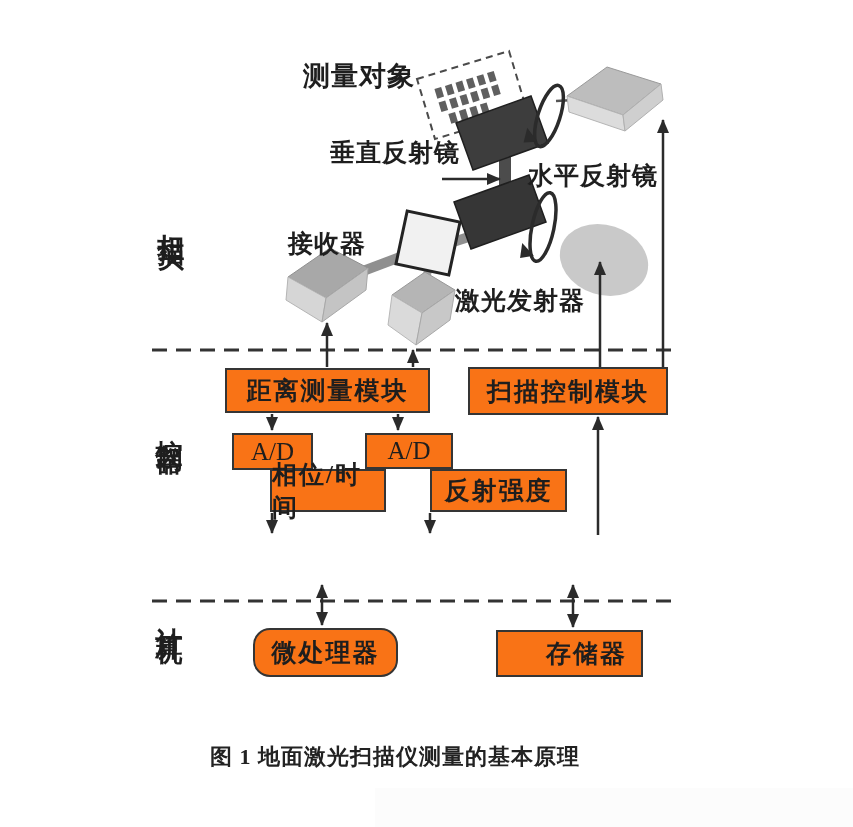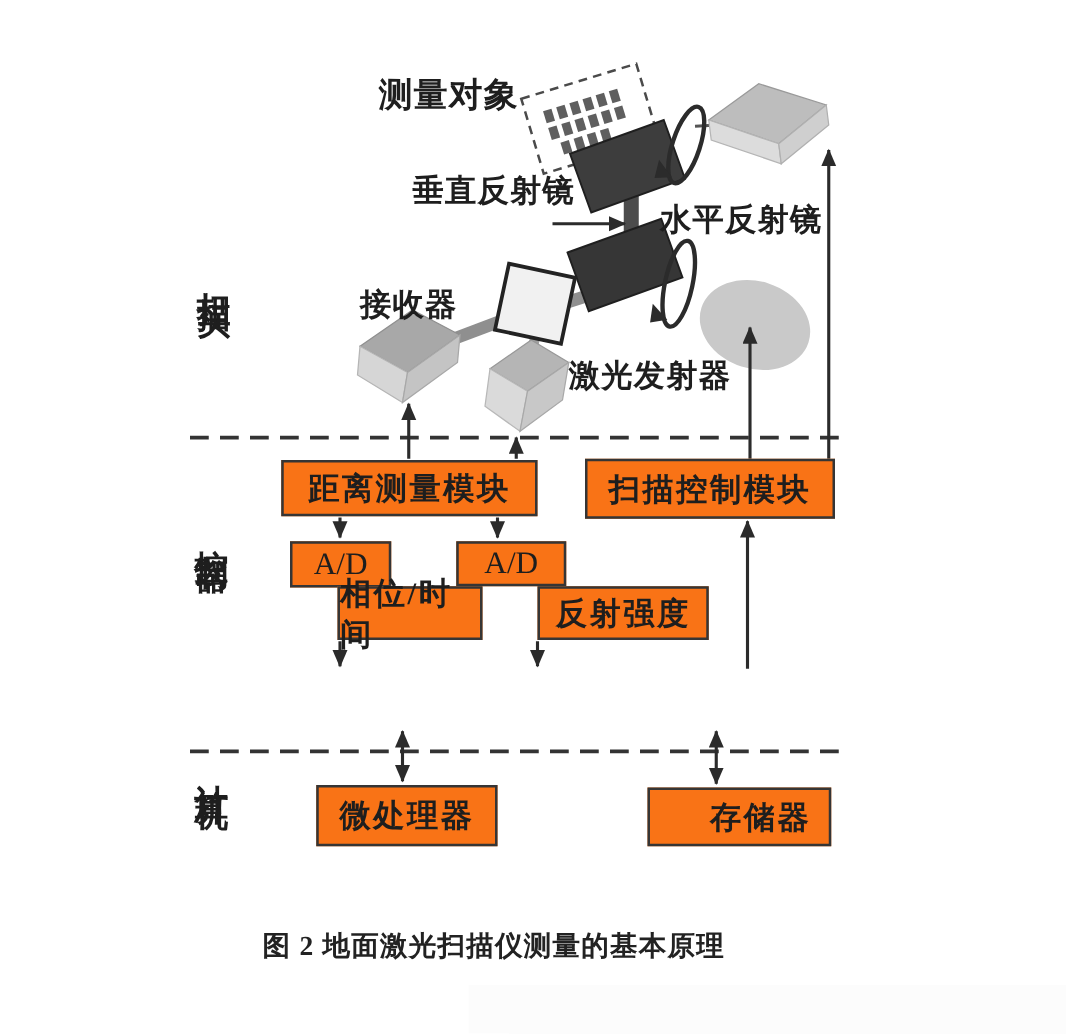--- a/index.html
+++ b/index.html
@@ -133,19 +133,19 @@
   <div class="vlab" style="left:153px;top:212px;">扫描头</div>
   <div class="vlab" style="left:151px;top:418px;">控制器</div>
   <div class="vlab" style="left:151px;top:606px;">计算机</div>
 
   <div class="fbox" style="left:225px;top:368px;width:205px;height:45px;">距离测量模块</div>
   <div class="fbox" style="left:468px;top:367px;width:200px;height:48px;">扫描控制模块</div>
   <div class="fbox ad" style="left:232px;top:433px;width:81px;height:37px;">A/D</div>
   <div class="fbox ad" style="left:365px;top:433px;width:88px;height:36px;">A/D</div>
   <div class="fbox" style="left:270px;top:469px;width:116px;height:43px;">相位/时间</div>
   <div class="fbox" style="left:430px;top:469px;width:137px;height:43px;">反射强度</div>
-  <div class="fbox" style="left:253px;top:628px;width:145px;height:49px;">微处理器</div>
-  <div class="fbox" style="left:518px;top:630px;width:147px;height:47px;padding-left:34px;">存储器</div>
+  <div class="fbox" style="left:253px;top:628px;width:145px;height:49px;border-radius:17px;">微处理器</div>
+  <div class="fbox" style="left:496px;top:630px;width:147px;height:47px;padding-left:34px;">存储器</div>
 
-  <div class="caption">图 2 地面激光扫描仪测量的基本原理</div>
+  <div class="caption">图 1 地面激光扫描仪测量的基本原理</div>
 
   <div class="shade-br"></div>
 </div>
 
 </body></html>

